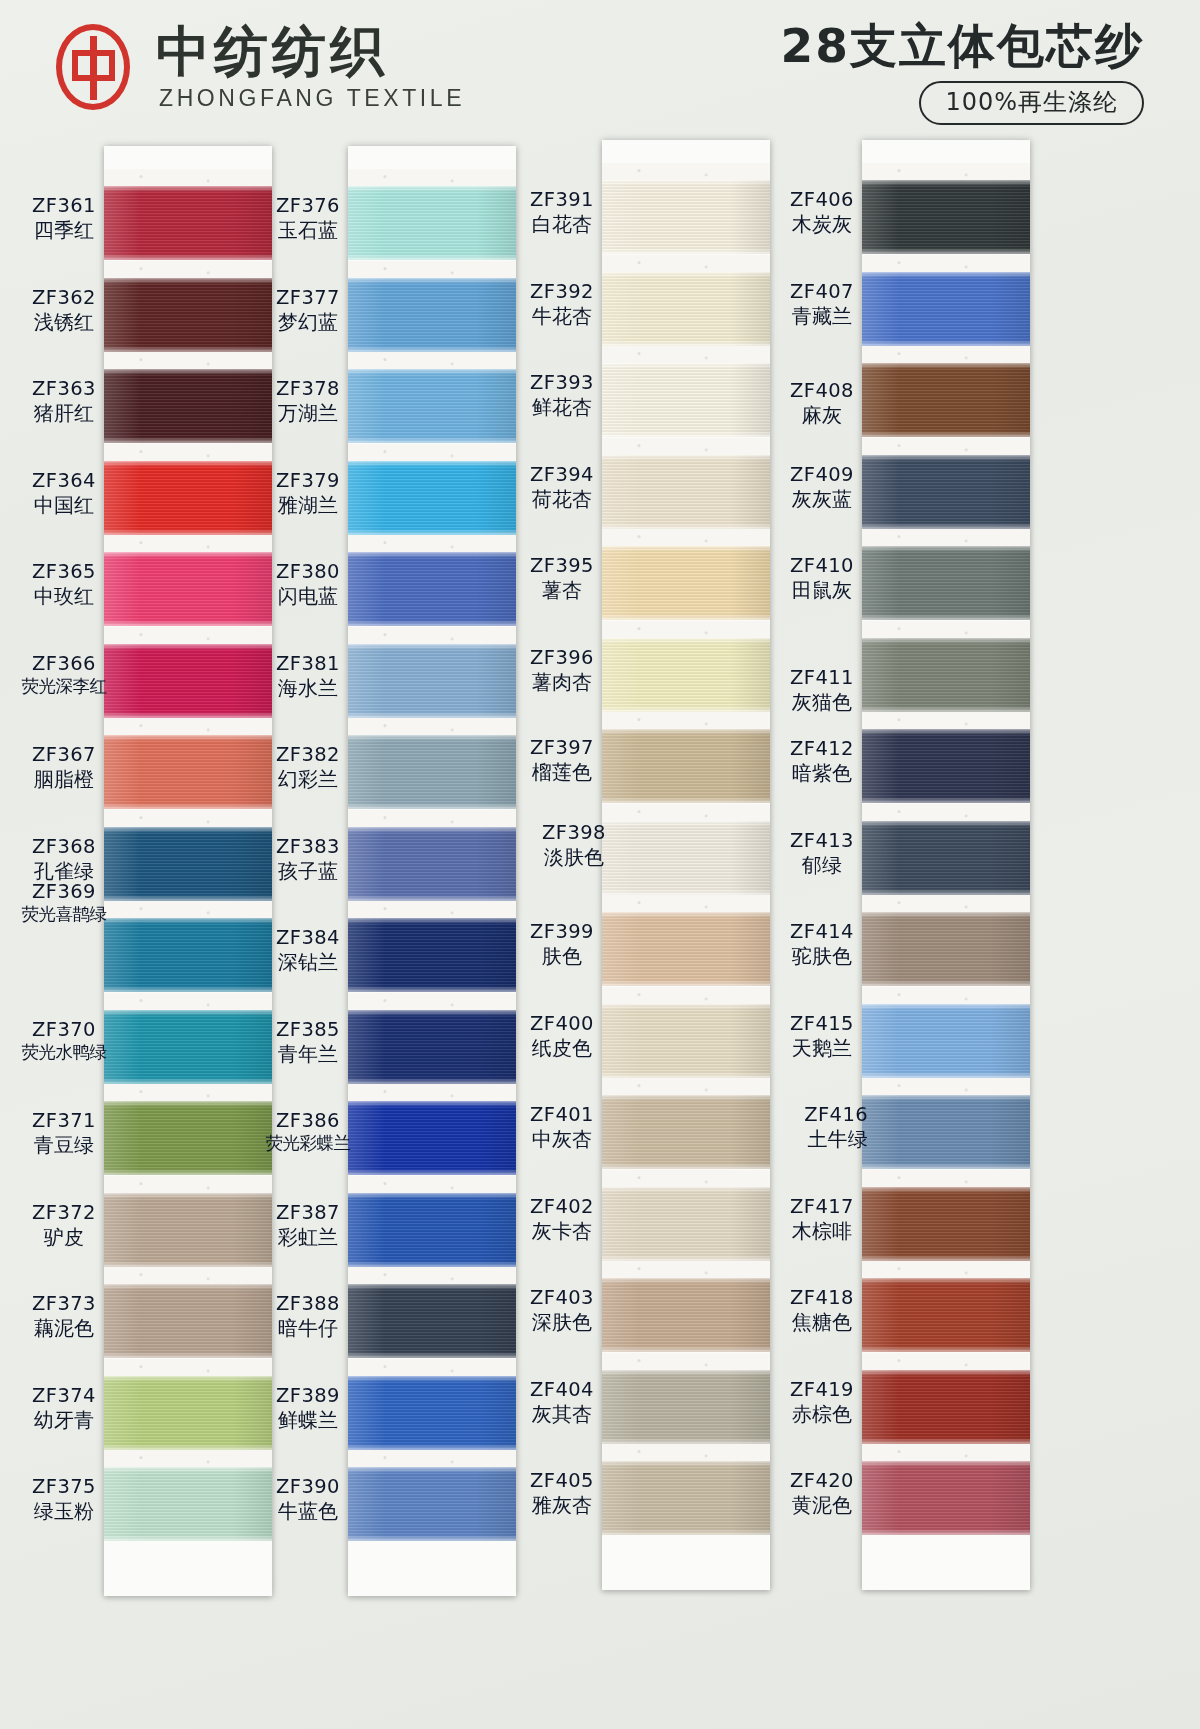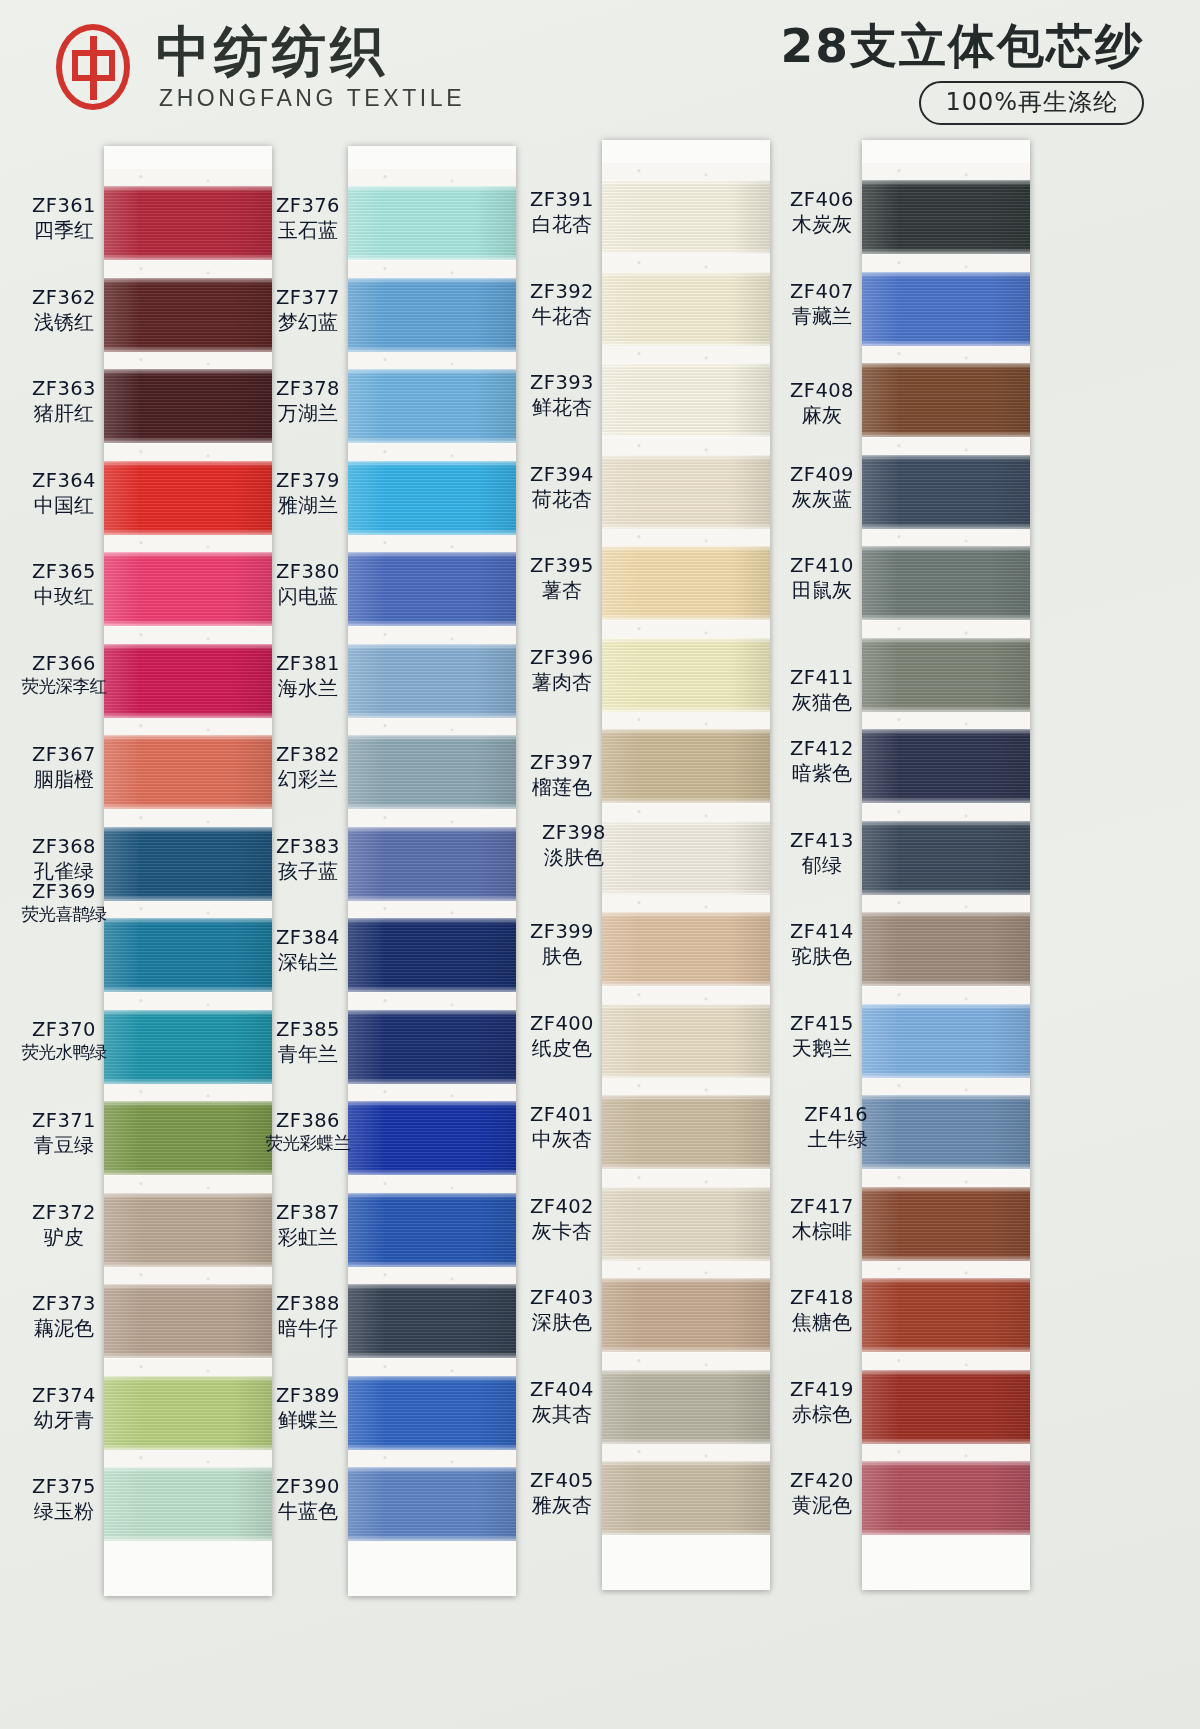--- a/index.html
+++ b/index.html
@@ -581,21 +581,21 @@
           <div class="label-name">荷花杏</div>
         </div>
         <div class="label-cell" style="top: 422px;">
           <div class="label-code">ZF395</div>
           <div class="label-name">薯杏</div>
         </div>
         <div class="label-cell" style="top: 513.5px;">
           <div class="label-code">ZF396</div>
           <div class="label-name">薯肉杏</div>
         </div>
-        <div class="label-cell" style="top: 619px;">
+        <div class="label-cell" style="top: 604px;">
           <div class="label-code">ZF397</div>
           <div class="label-name">榴莲色</div>
         </div>
         <div class="label-cell" style="top: 689px; margin-left: 12px;">
           <div class="label-code">ZF398</div>
           <div class="label-name">淡肤色</div>
         </div>
         <div class="label-cell" style="top: 788px;">
           <div class="label-code">ZF399</div>
           <div class="label-name">肤色</div>

